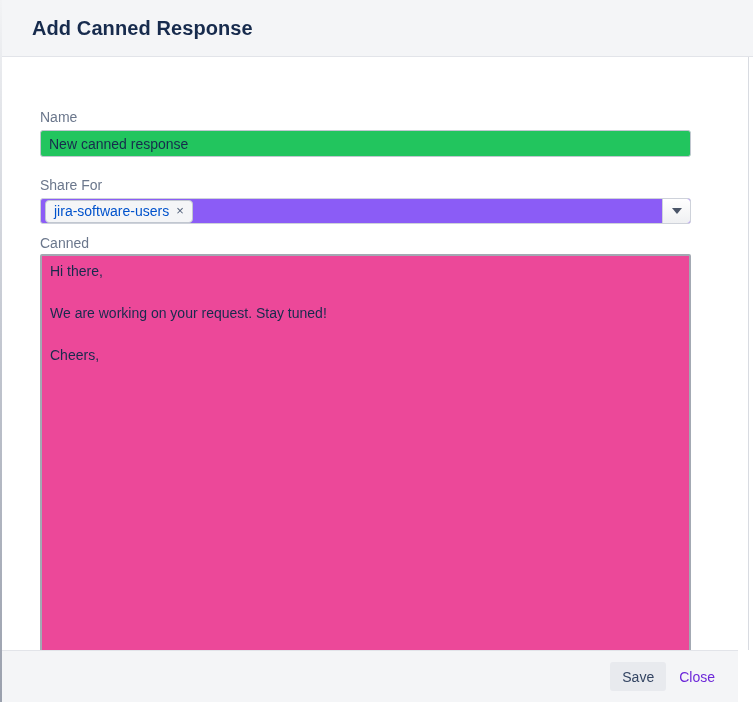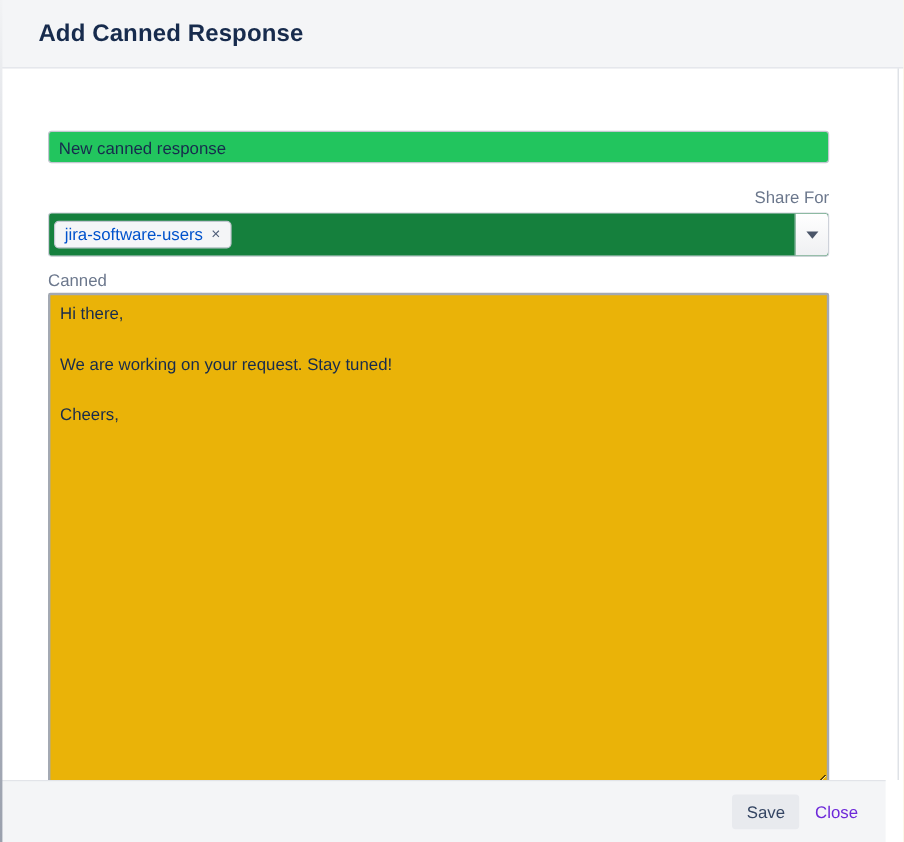--- a/index.html
+++ b/index.html
@@ -46,26 +46,26 @@
   .text-input {
     width:651px; height:27px;
     border:1px solid #c1c7d0; border-radius:3px;
     padding:0 8px;
     font-family:"Liberation Sans", sans-serif;
     font-size:14px; color:#172b4d;
     background:#22c55e;
     outline:none;
   }
 
-  .fg-share { margin-top:20px;text-align:right; }
+  .fg-share { margin-top:20px; }
   .select-field {
-    width:651px; height:37px;
+    width:651px; height:26px;
     border:1px solid #ced2da; border-radius:3px;
     display:flex; align-items:center;
-    background:#15803d;
+    background:#8b5cf6;
     padding-left:4px;
     position:relative;
   }
   .tag {
     display:inline-flex; align-items:center;
     background:#f4f5f7;
     border:1px solid #c1c7d0;
     border-radius:4px;
     padding:1px 8px 2px 8px;
     font-size:14px;
@@ -96,21 +96,21 @@
   .fg-content .field-label { margin-bottom:3px; }
   .content-area {
     width:651px; height:412px;
     border:2px solid #a3a9b3;
     border-radius:2px;
     padding:5px 8px;
     font-family:"Liberation Sans", sans-serif;
     font-size:14px; line-height:21px; color:#172b4d;
     resize:both;
     outline:none;
-    background:#eab308;
+    background:#ec4899;
   }
 
   .dlg-footer {
     position:absolute; left:0; right:15px; bottom:0;
     height:52px;
     background:#f4f5f7;
     border-top:1px solid #e2e4e9;
     display:flex; align-items:center; justify-content:flex-end;
     padding-right:23px;
     gap:13px;
@@ -137,20 +137,21 @@
   <span class="edge-left"></span>
   <span class="edge-right"></span>
 
   <header class="dlg-header">
     <h2 class="dlg-title">Add Canned Response</h2>
   </header>
 
   <div class="dlg-body">
 
     <div class="field-group">
+      <label class="field-label">Name</label>
       <input class="text-input" type="text" value="New canned response" style="">
     </div>
 
     <div class="field-group fg-share">
       <label class="field-label">Share For</label>
       <div class="select-field">
         <span class="tag">
           <span class="tag-label">jira-software-users</span>
           <span class="tag-remove">×</span>
         </span>

